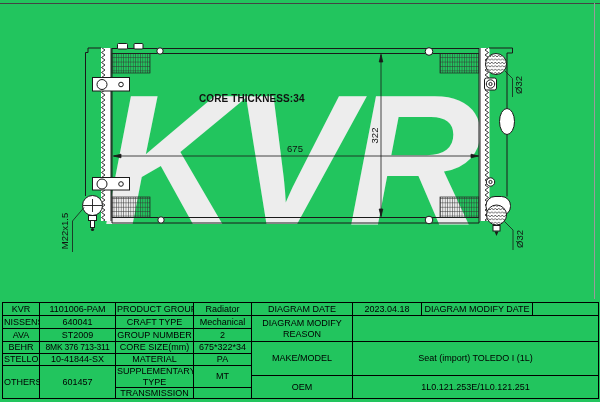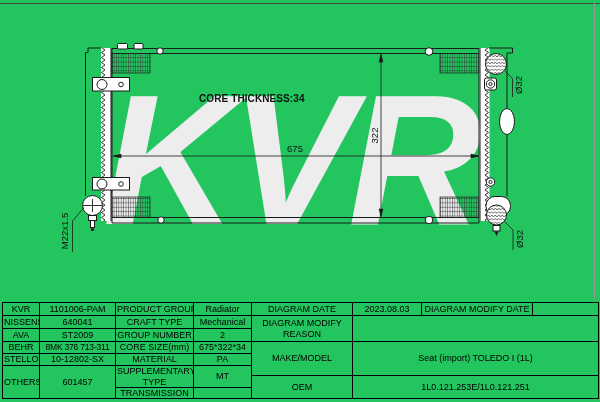--- a/index.html
+++ b/index.html
@@ -140,21 +140,21 @@
         <col style="width:111px">
         <col style="width:66px">
     </colgroup>
     <tbody>
         <tr class="h13">
       <td>KVR</td>
       <td>1101006-PAM</td>
       <td>PRODUCT GROUP</td>
       <td>Radiator</td>
       <td>DIAGRAM DATE</td>
-      <td>2023.08.03</td>
+      <td>2023.04.18</td>
       <td>DIAGRAM MODIFY DATE</td>
       <td></td>
     </tr>
     <tr class="h13">
       <td>NISSENS</td>
       <td>640041</td>
       <td>CRAFT TYPE</td>
       <td>Mechanical</td>
       <td rowspan="2" class="wrap">DIAGRAM MODIFY REASON</td>
       <td rowspan="2" colspan="3"></td>
@@ -168,21 +168,21 @@
     <tr class="h12">
       <td>BEHR</td>
       <td class="tight">8MK 376 713-311</td>
       <td>CORE SIZE(mm)</td>
       <td>675*322*34</td>
       <td rowspan="3">MAKE/MODEL</td>
       <td rowspan="3" colspan="3">Seat (import) TOLEDO I (1L)</td>
     </tr>
     <tr class="h12">
       <td>STELLOX</td>
-      <td>10-12802-SX</td>
+      <td>10-41844-SX</td>
       <td>MATERIAL</td>
       <td>PA</td>
     </tr>
     <tr class="h10">
       <td rowspan="3">OTHERS</td>
       <td rowspan="3">601457</td>
       <td rowspan="2" class="wrap">SUPPLEMENTARY TYPE</td>
       <td rowspan="2">MT</td>
     </tr>
     <tr class="h12">

